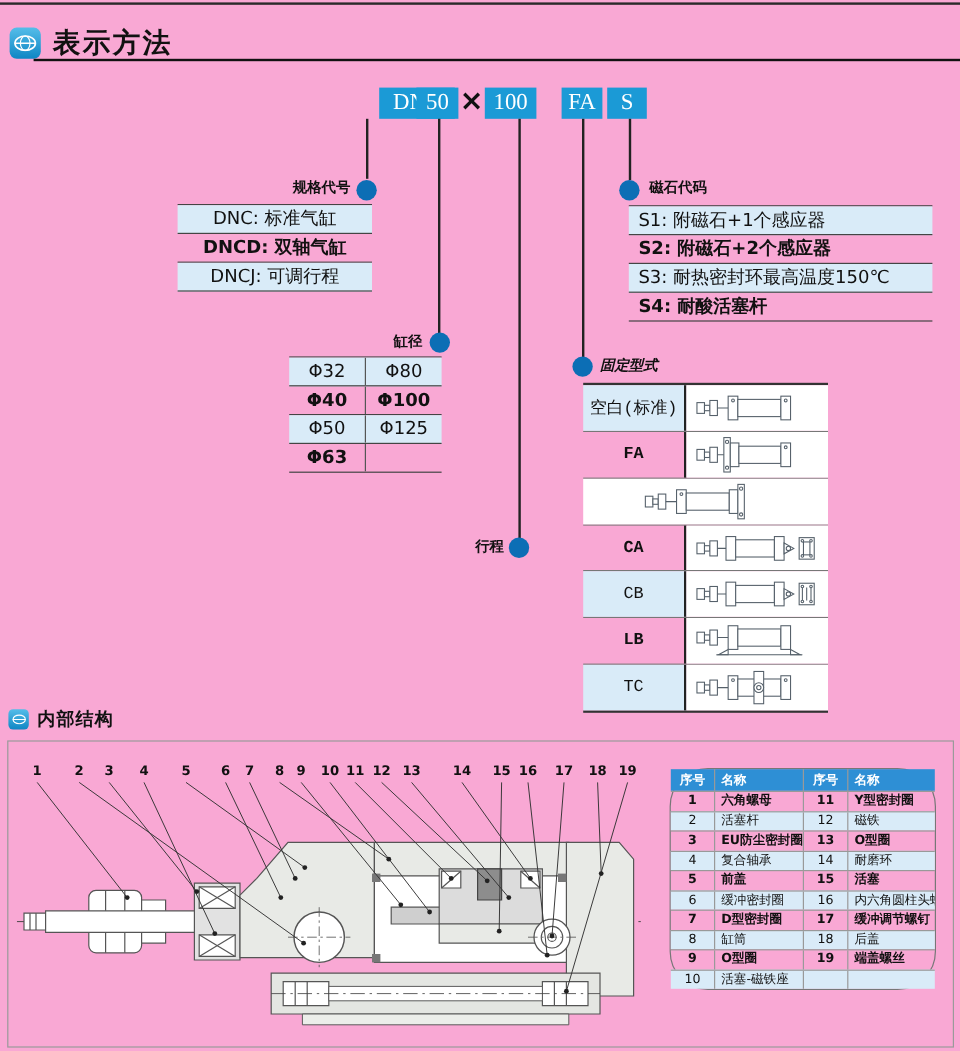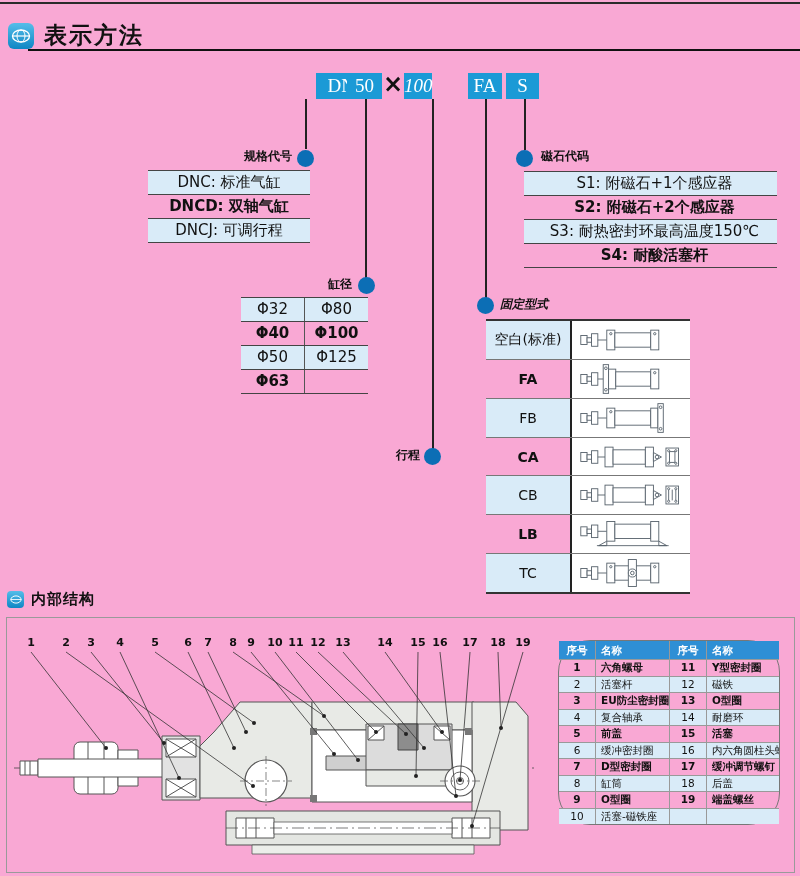--- a/index.html
+++ b/index.html
@@ -25,21 +25,21 @@
   .c{text-align:center;}
   .blue{background:#d9ebf8;}
   .bold{font-weight:bold;}
   .pad{padding-left:8px;}
   .borecell{display:inline-block;height:23px;vertical-align:top;}
   .bdiv{border-left:1px solid #555;}
   
   .mnt{border-top:2px solid #333;border-bottom:2px solid #333;display:flex;flex-direction:column;}
   .mrow{flex:1;display:flex;border-bottom:1px solid #777;}
   .mrow:last-child{border-bottom:none;}
-  .mlab{width:84px;display:flex;align-items:center;justify-content:center;font-size:14px;border-right:2px solid #222;}
+  .mlab{width:84px;display:flex;align-items:center;justify-content:center;font-size:14px;border-right:2px solid #222;font-family:Liberation Mono, monospace;}
   .mdia{flex:1;display:flex;align-items:center;justify-content:center;background:#fff;}
   .mdia svg{stroke:#55606a;fill:#fff;stroke-width:1;}
   
   .sicon{width:17px;height:17px;border-radius:4px;background:linear-gradient(180deg,#55bde9,#0e86c4);
          display:flex;align-items:center;justify-content:center;}
   .stitle{font-family:"DejaVu Serif","Liberation Serif",serif;font-weight:700;font-size:15px;letter-spacing:1px;}
   .bigbox{border:1px solid #9a9a9a;}
   
   .pt{font-size:10.5px;border:1px solid #777;}
   .pt-h{display:flex;height:18px;line-height:18px;background:#2e8fd5;color:#fff;font-weight:bold;}
@@ -64,21 +64,21 @@
       <line x1="1" y1="7" x2="19" y2="7" stroke="#fff" stroke-width="1.2"></line>
       <ellipse cx="10" cy="7" rx="4" ry="6" fill="none" stroke="#fff" stroke-width="1"></ellipse>
     </svg>
   </div>
   <div class="abs htitle" style="left:44px;top:20px;">表示方法</div>
   <div class="abs hrule"></div>
 
   <div class="abs cbox" style="left:272px;width:63px;margin-left:44px;">DNC</div>
   <div class="abs cbox" style="left:347px;width:35px;">50</div>
   <div class="abs mult" style="left:382px;width:22px;">×</div>
-  <div class="abs cbox" style="left:404px;width:28px;font-style:italic;">100</div>
+  <div class="abs cbox" style="left:404px;width:43px;">100</div>
   <div class="abs cbox" style="left:468px;width:34px;">FA</div>
   <div class="abs cbox" style="left:506px;width:33px;">S</div>
 
   <div class="abs vline" style="left:305px;top:99px;height:50px;"></div>
   <div class="abs vline" style="left:365px;top:99px;height:180px;"></div>
   <div class="abs vline" style="left:432px;top:99px;height:350px;"></div>
   <div class="abs vline" style="left:485px;top:99px;height:199px;"></div>
   <div class="abs vline" style="left:524px;top:99px;height:51px;"></div>
 
   <div class="abs dot" style="left:297px;top:150px;"></div>
@@ -88,21 +88,21 @@
   <div class="abs dot" style="left:516px;top:150px;"></div>
 
   <div class="abs lbl" style="left:148px;width:144px;top:148px;text-align:right;">规格代号</div>
   <div class="abs stable" style="left:148px;top:170px;width:162px;">
     <div class="srow c blue">DNC: 标准气缸</div>
     <div class="srow c bold">DNCD: 双轴气缸</div>
     <div class="srow c blue">DNCJ: 可调行程</div>
   </div>
 
   <div class="abs lbl" style="left:541px;top:148px;">磁石代码</div>
-  <div class="abs stable" style="left:524px;top:171px;width:253px;text-align:center;">
+  <div class="abs stable" style="left:524px;top:171px;width:253px;">
     <div class="srow pad blue">S1: 附磁石+1个感应器</div>
     <div class="srow pad bold">S2: 附磁石+2个感应器</div>
     <div class="srow pad blue">S3: 耐热密封环最高温度150℃</div>
     <div class="srow pad bold">S4: 耐酸活塞杆</div>
   </div>
 
   <div class="abs lbl" style="left:240px;width:112px;top:276px;text-align:right;">缸径</div>
   <div class="abs stable" style="left:241px;top:297px;width:127px;">
     <div class="srow blue">
       <span class="borecell c" style="width:63px;">Φ32</span><span class="borecell c bdiv" style="width:63px;">Φ80</span>
@@ -154,21 +154,20 @@
               <circle cx="30" cy="30" r="1.5"></circle>
           <rect x="33" y="7" width="8" height="22"></rect>
               <rect x="41" y="10" width="39" height="16"></rect>
               <rect x="80" y="7" width="9" height="22"></rect>
               <circle cx="84.5" cy="11" r="1.3"></circle>
             </g>
           </svg>
       </div>
     </div>
     <div class="mrow">
-      <div class="mlab blue">FB</div>
       <div class="mdia">
         <svg width="104" height="34" viewBox="0 0 116 36">
             <g fill="#fff" stroke="#55606a">
           <rect x="2" y="13" width="7" height="10"></rect>
               <rect x="9" y="15.5" width="5" height="5"></rect>
               <rect x="14" y="11" width="7" height="14"></rect>
               <line x1="21" y1="18" x2="31" y2="18"></line>
           <rect x="31" y="7" width="9" height="22"></rect>
               <circle cx="35.5" cy="11" r="1.3"></circle>
               <rect x="40" y="10" width="40" height="16"></rect>

